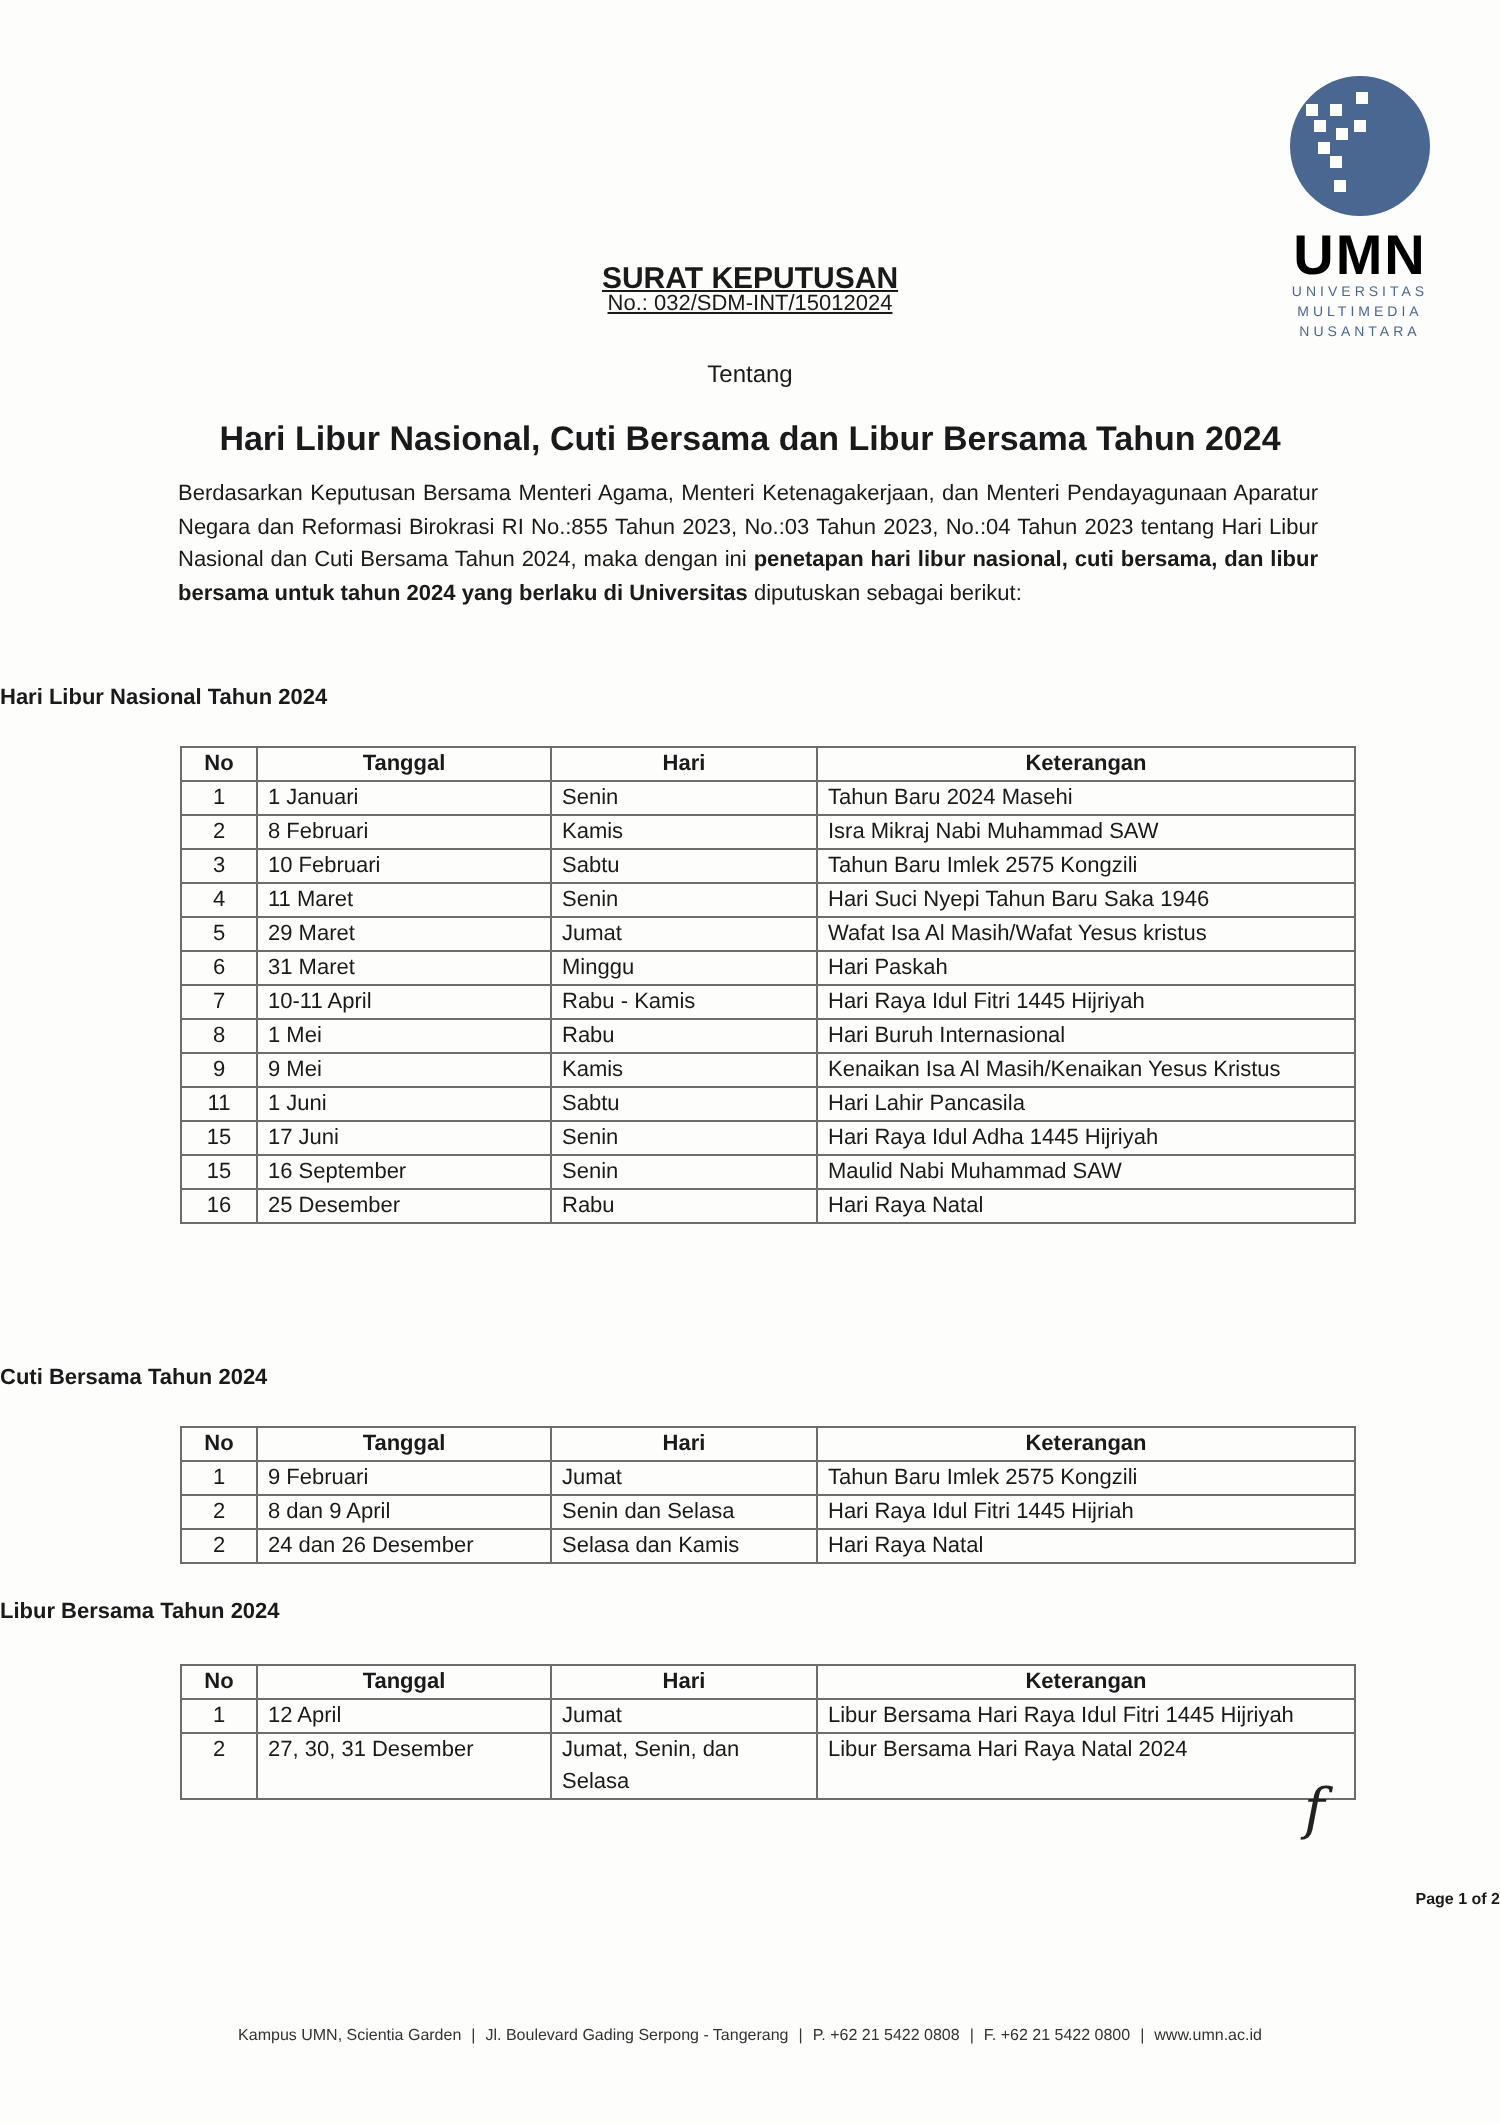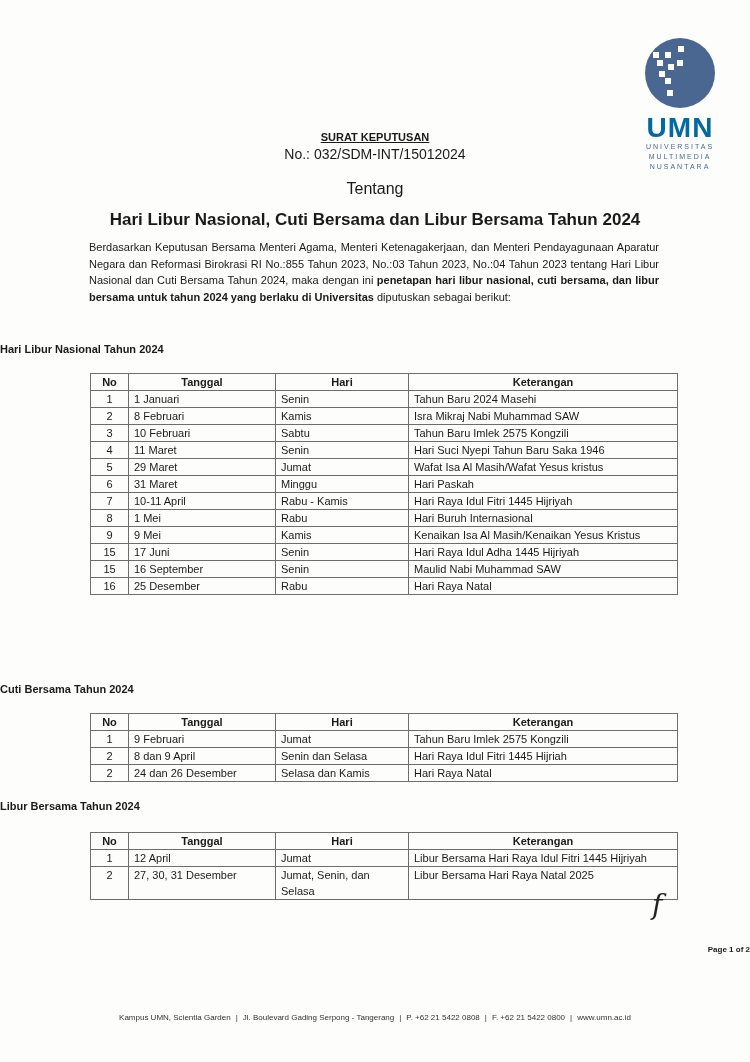--- a/index.html
+++ b/index.html
@@ -3,27 +3,27 @@
 <meta charset="utf-8">
 <style>
   html, body { margin: 0; padding: 0; }
   body {
     width: 750px; height: 1062px; background: #fdfdfc; position: relative; overflow: hidden;
     font-family: "Liberation Sans", sans-serif; color: #1a1a1a;
   }
   .logo { position: absolute; left: 640px; top: 38px; width: 80px; text-align: center; }
   .logo-circle { width: 70px; height: 70px; border-radius: 50%; background: #4a6791; position: relative; margin: 0 auto; overflow: hidden; }
   .logo-sq { position: absolute; width: 6px; height: 6px; background: #ffffff; }
-  .logo-word { font-size: 28px; font-weight: bold; color: #0369a1; letter-spacing: 1px; margin-top: 6px; line-height: 28px; }
+  .logo-word { font-size: 28px; font-weight: bold; color: #000000; letter-spacing: 1px; margin-top: 6px; line-height: 28px; }
   .logo-sub { font-size: 7px; color: #4a6791; letter-spacing: 2px; line-height: 10px; }
 
   .title-block { position: absolute; left: 0; width: 750px; text-align: center; }
-  .t1 { top: 131px; font-size: 11px; font-weight: bold; text-decoration: underline; }
-  .t2 { top: 146px; font-size: 14px; }
-  .t3 { top: 180px; font-size: 16px; }
+  .t1 { top: 131px; font-size: 15px; font-weight: bold; text-decoration: underline; }
+  .t2 { top: 146px; font-size: 11px; text-decoration: underline; }
+  .t3 { top: 180px; font-size: 12px; }
   .t4 { top: 210px; font-size: 17px; font-weight: bold; }
 
   .para { position: absolute; left: 89px; top: 239px; width: 570px; font-size: 11px; line-height: 16.5px; text-align: justify; }
   .para b { font-weight: bold; }
 
   .sec-title { position: absolute; left: 0; width: 750px; text-align: left; font-size: 11px; font-weight: bold; }
 
   table.tbl { position: absolute; left: 90px; border-collapse: collapse; font-size: 11px; }
   table.tbl th, table.tbl td { border: 1px solid #6d6d6d; padding: 0 5px; height: 16px; line-height: 16px; vertical-align: top; }
   table.tbl th { font-weight: bold; text-align: center; }
@@ -123,20 +123,26 @@
         <td>Rabu</td>
         <td>Hari Buruh Internasional</td>
       </tr>
       <tr>
         <td class="no">9</td>
         <td>9 Mei</td>
         <td>Kamis</td>
         <td>Kenaikan Isa Al Masih/Kenaikan Yesus Kristus</td>
       </tr>
       <tr>
+        <td class="no">11</td>
+        <td>1 Juni</td>
+        <td>Sabtu</td>
+        <td>Hari Lahir Pancasila</td>
+      </tr>
+      <tr>
         <td class="no">15</td>
         <td>17 Juni</td>
         <td>Senin</td>
         <td>Hari Raya Idul Adha 1445 Hijriyah</td>
       </tr>
       <tr>
         <td class="no">15</td>
         <td>16 September</td>
         <td>Senin</td>
         <td>Maulid Nabi Muhammad SAW</td>
@@ -196,21 +202,21 @@
       <tr>
         <td class="no">1</td>
         <td>12 April</td>
         <td>Jumat</td>
         <td>Libur Bersama Hari Raya Idul Fitri 1445 Hijriyah</td>
       </tr>
       <tr class="tall">
         <td class="no">2</td>
         <td>27, 30, 31 Desember</td>
         <td>Jumat, Senin, dan Selasa</td>
-        <td>Libur Bersama Hari Raya Natal 2025</td>
+        <td>Libur Bersama Hari Raya Natal 2024</td>
       </tr>
     </tbody>
 </table>
 
 <div class="sig">f</div>
 
 <div class="pagenum">Page 1 of 2</div>
 
 <div class="footer">
   <span>Kampus UMN, Scientia Garden</span><span class="sep">|</span><span>Jl. Boulevard Gading Serpong - Tangerang</span><span class="sep">|</span><span>P. +62 21 5422 0808</span><span class="sep">|</span><span>F. +62 21 5422 0800</span><span class="sep">|</span><span>www.umn.ac.id</span>

